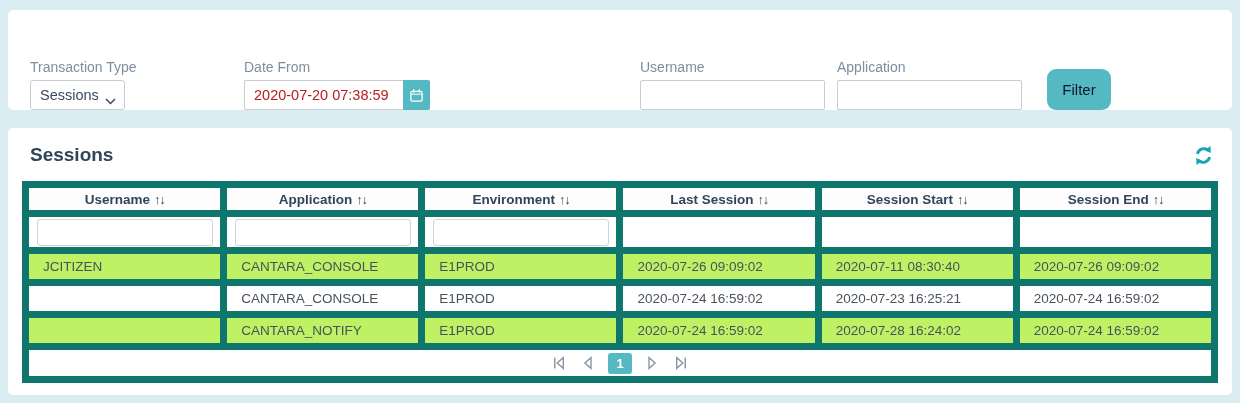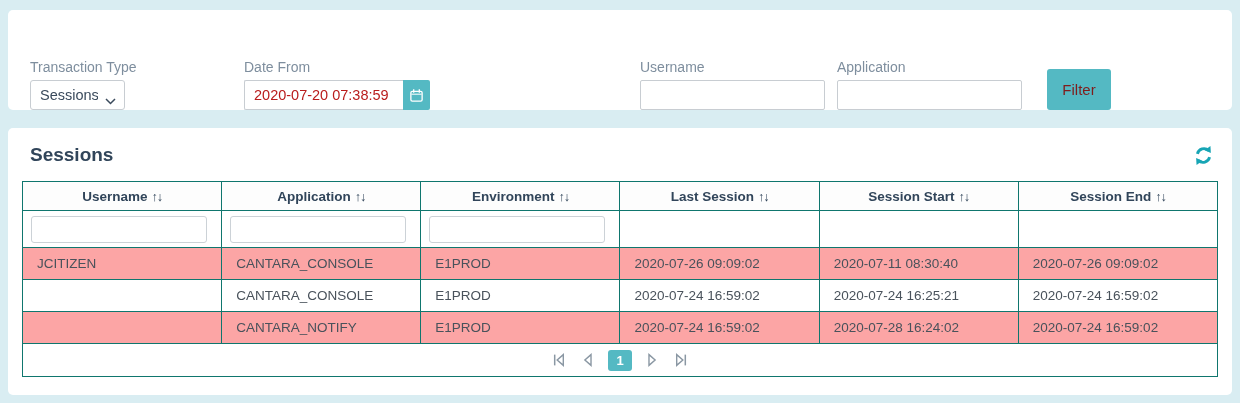--- a/index.html
+++ b/index.html
@@ -58,62 +58,62 @@
   }
   .text-input {
     width: 185px; height: 30px;
     border: 1px solid #c8cdd2; border-radius: 2px;
     padding: 0 9px;
     font-family: inherit; font-size: 14.5px; color: #333c45;
   }
   .filter-btn {
     width: 64px; height: 41px;
     margin-left: 13px; margin-top: 1px;
-    background: #54b9c3; color: #7f1d1d;
-    border: none; border-radius: 3px; cursor: pointer;
+    background: #54b9c3; color: #0f172a;
+    border: none; border-radius: 9px; cursor: pointer;
     font-family: inherit; font-size: 15px;
   }
 
   
   .table-card {
     margin-top: 18px;
     height: 267px;
     padding: 16px 14px 12px;
   }
   .panel-head {
     display: flex; justify-content: space-between; align-items: center;
     margin-bottom: 15px;
     padding: 0 4px 0 8px;
   }
   .panel-title { font-size: 19px; font-weight: bold; color: #31455a; }
   .refresh-btn { background: none; border: none; cursor: pointer; line-height: 0; }
 
   table { width: 100%; border-collapse: collapse; table-layout: fixed; }
-  th, td { border: 1px solid #0f766e; }
+  th, td { border: 7px solid #0f766e; }
   thead th {
     height: 29px;
     background: #fdfdfd;
     font-size: 13.5px; font-weight: bold; color: #31455a;
     text-align: center;
   }
   .sort { font-size: 12.5px; font-weight: normal; margin-left: 4px; letter-spacing: -1px; color: #31455a; }
   .filter-row td { height: 37px; padding-left: 8px; background: #fff; }
   .filter-row input {
     width: 176px; height: 27px;
     border: 1px solid #ccd2d7; border-radius: 3px;
     font-family: inherit; font-size: 13px; padding: 0 6px; color: #333c45;
   }
   .data-row td {
     height: 32px;
     padding: 0 8px 0 14px;
     font-size: 13.5px; color: #49525b;
     text-align: left;
     overflow: hidden; white-space: nowrap; text-overflow: ellipsis;
   }
-  .data-row.stripe td { background: #fca5a5; }
+  .data-row.stripe td { background: #bef264; }
   .pager-row td { height: 33px; background: #fff; }
   .pager { display: flex; justify-content: center; align-items: center; gap: 11px; }
   .pager-btn { background: none; border: none; cursor: pointer; line-height: 0; padding: 2px; }
   .page-num {
     min-width: 24px; height: 21px; padding: 0 4px;
     background: #54b9c3; color: #ffffff;
     border-radius: 3px;
     display: flex; align-items: center; justify-content: center;
     font-size: 13px; font-weight: bold;
   }
@@ -206,21 +206,21 @@
         <td>E1PROD</td>
         <td>2020-07-26 09:09:02</td>
         <td>2020-07-11 08:30:40</td>
         <td>2020-07-26 09:09:02</td>
       </tr>
       <tr class="data-row">
         <td></td>
         <td>CANTARA_CONSOLE</td>
         <td>E1PROD</td>
         <td>2020-07-24 16:59:02</td>
-        <td>2020-07-24 16:25:21</td>
+        <td>2020-07-23 16:25:21</td>
         <td>2020-07-24 16:59:02</td>
       </tr>
       <tr class="data-row stripe">
         <td></td>
         <td>CANTARA_NOTIFY</td>
         <td>E1PROD</td>
         <td>2020-07-24 16:59:02</td>
         <td>2020-07-28 16:24:02</td>
         <td>2020-07-24 16:59:02</td>
       </tr>

